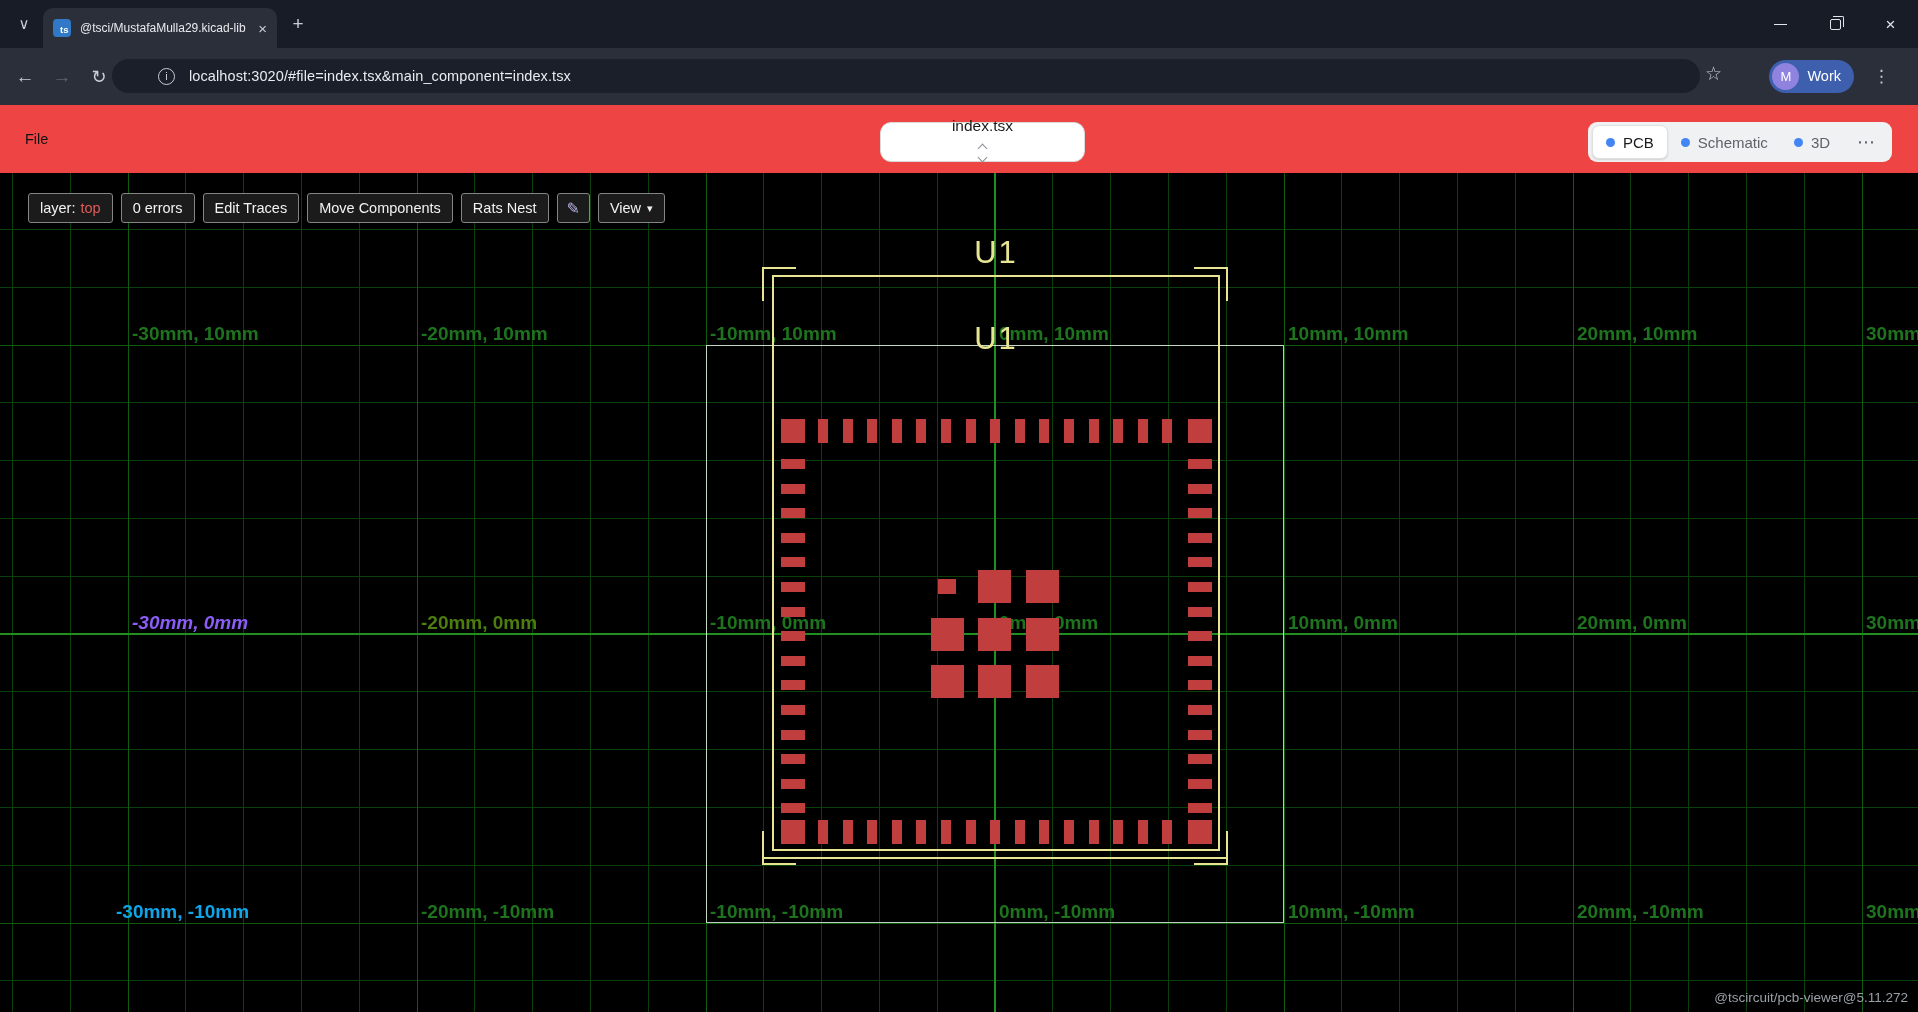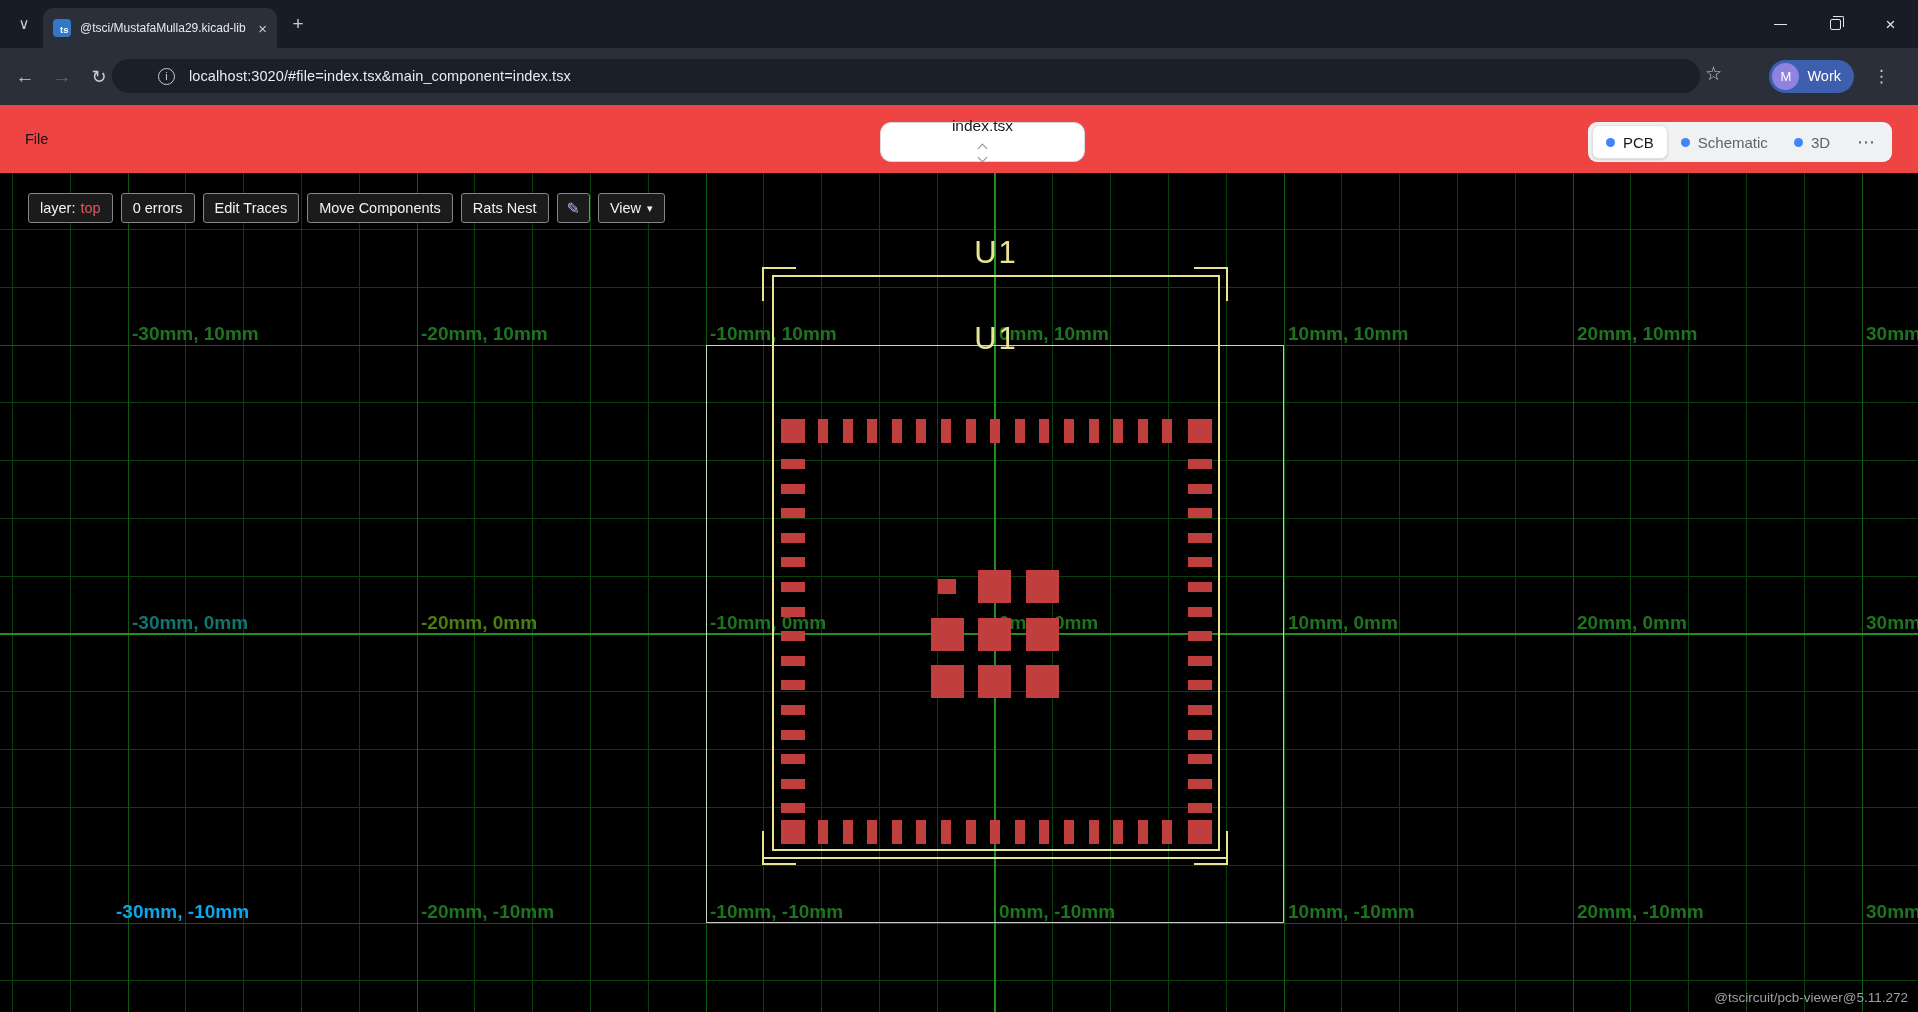--- a/index.html
+++ b/index.html
@@ -230,21 +230,21 @@
         <div class="gl" style="left: 0px; top: 460px; width: 1918px; height: 2px; background: rgb(31, 143, 31);"></div>
       </div>
     <div class="layer" id="grid-label-layer">
         <div class="grid-label" style="left: 132px; top: 152px; color: rgb(30, 116, 30);">-30mm, 10mm</div>
         <div class="grid-label" style="left: 421px; top: 152px; color: rgb(30, 116, 30);">-20mm, 10mm</div>
         <div class="grid-label" style="left: 710px; top: 152px; color: rgb(30, 116, 30);">-10mm, 10mm</div>
         <div class="grid-label" style="left: 999px; top: 152px; color: rgb(30, 116, 30);">0mm, 10mm</div>
         <div class="grid-label" style="left: 1288px; top: 152px; color: rgb(30, 116, 30);">10mm, 10mm</div>
         <div class="grid-label" style="left: 1577px; top: 152px; color: rgb(30, 116, 30);">20mm, 10mm</div>
         <div class="grid-label" style="left: 1866px; top: 152px; color: rgb(30, 116, 30);">30mm, 10mm</div>
-        <div class="grid-label" style="left: 132px; top: 441px; color: #0f766e;">-30mm, 0mm</div>
+        <div class="grid-label" style="left: 132px; top: 441px; color: #8b5cf6; font-style: italic;">-30mm, 0mm</div>
         <div class="grid-label" style="left: 421px; top: 441px; color: #4d7c0f;">-20mm, 0mm</div>
         <div class="grid-label" style="left: 710px; top: 441px; color: rgb(30, 116, 30);">-10mm, 0mm</div>
         <div class="grid-label" style="left: 999px; top: 441px; color: rgb(30, 116, 30);">0mm, 0mm</div>
         <div class="grid-label" style="left: 1288px; top: 441px; color: rgb(30, 116, 30);">10mm, 0mm</div>
         <div class="grid-label" style="left: 1577px; top: 441px; color: rgb(30, 116, 30);">20mm, 0mm</div>
         <div class="grid-label" style="left: 1866px; top: 441px; color: rgb(30, 116, 30);">30mm, 0mm</div>
         <div class="grid-label" style="left: 116px; top: 730px; color: #0ea5e9; text-align: center;">-30mm, -10mm</div>
         <div class="grid-label" style="left: 421px; top: 730px; color: rgb(30, 116, 30);">-20mm, -10mm</div>
         <div class="grid-label" style="left: 710px; top: 730px; color: rgb(30, 116, 30);">-10mm, -10mm</div>
         <div class="grid-label" style="left: 999px; top: 730px; color: rgb(30, 116, 30);">0mm, -10mm</div>

